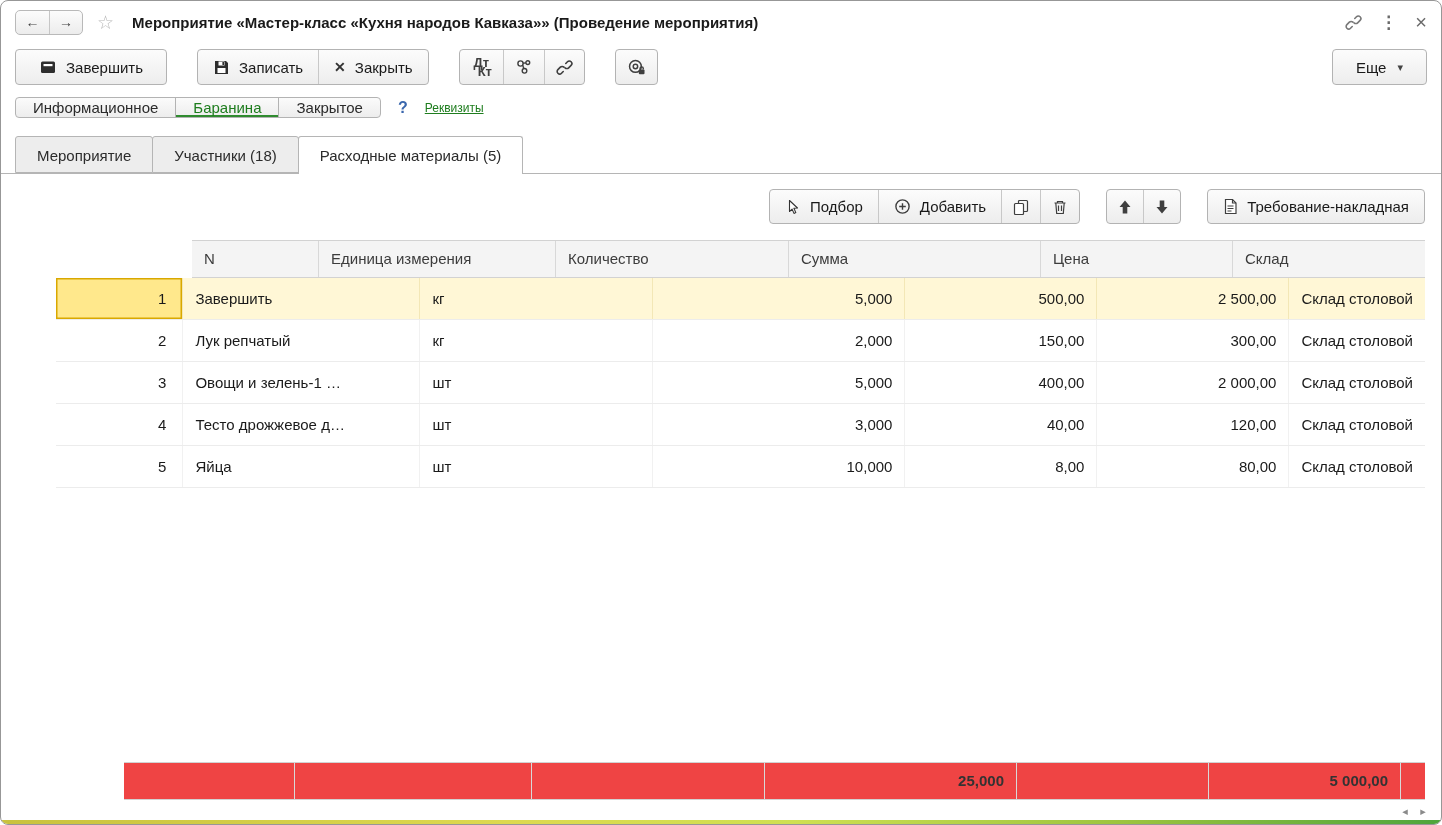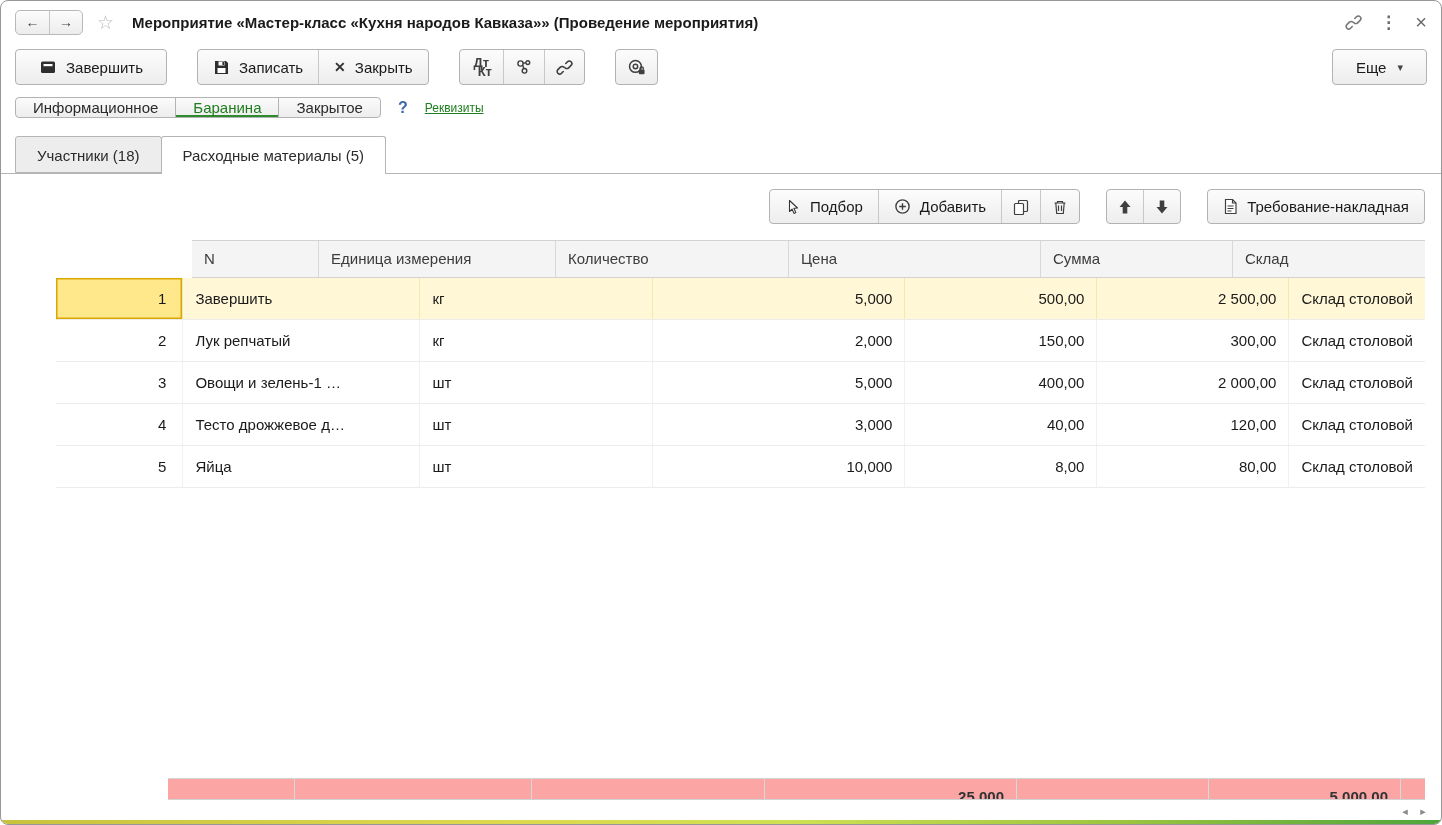--- a/index.html
+++ b/index.html
@@ -74,21 +74,21 @@
   .thead .hc:last-child { border-right: none; }
   .trow { height: 42px; border-bottom: 1px solid #ececec; background: #fff; cursor: default; }
   .trow .c { line-height: 41px; padding: 0 12px; border-right: 1px solid #f1f1f1; white-space: nowrap; overflow: hidden; }
   .trow .c:last-child { border-right: none; }
   .c.n { text-align: right; padding-right: 16px; }
   .c.num { text-align: right; }
   .trow.selected { background: #fff7d6; }
   .trow.selected .c { border-right-color: #f3e7b6; border-bottom: none; }
   .sel-cell { background: #ffe88c; box-shadow: inset 0 0 0 1.5px #d9a800; }
   .fillspace { flex: 1; }
-  .tfoot { background: #fca5a5; border-top: 1px solid #d2d2d2; border-bottom: 1px solid #d2d2d2; height: 22px; }
+  .tfoot { background: #ef4444; border-top: 1px solid #d2d2d2; border-bottom: 1px solid #d2d2d2; height: 38px; padding-left: 44px; }
   .tfoot .c { line-height: 36px; padding: 0 12px; border-right: 1px solid #d8d8d8; white-space: nowrap; overflow: hidden; }
   .tfoot .c:last-child { border-right: none; }
   .bold { font-weight: bold; color: #333; }
   
   .hscroll { display: flex; align-items: center; gap: 3px; margin: 5px 12px 7px; height: 12px; flex: none; }
   .sarrow { color: #8a8a8a; font-size: 11px; line-height: 12px; width: 12px; text-align: center; cursor: pointer; }
   .strack { flex: 1; height: 9px; background: #f2f2f2; border-radius: 5px; position: relative; cursor: pointer; }
   .sthumb { position: absolute; left: 2px; top: 0; height: 9px; width: 64%; background: #c2c2c2; border-radius: 5px; cursor: grab; }
   
   .accent { position: absolute; left: 0; right: 0; bottom: 0; height: 4px;
@@ -204,20 +204,21 @@
     <div class="seggroup">
       <button class="seg">Информационное</button>
       <button class="seg active">Баранина</button>
       <button class="seg">Закрытое</button>
     </div>
     <span class="help">?</span>
     <a class="reqlink">Реквизиты</a>
   </div>
 
   <div class="tabs">
+    <div class="tab">Мероприятие</div>
     <div class="tab">Участники (18)</div>
     <div class="tab active">Расходные материалы (5)</div>
   </div>
 
   <div class="panel">
 
     <div class="ttoolbar">
       <div class="btn-group">
         <button class="gbtn">
           <span>
@@ -280,22 +281,22 @@
           </span>
           <span>Требование-накладная</span>
         </button>
       </div>
     </div>
 
     <div class="thead tgrid">
       <div class="hc">N</div>
       <div class="hc">Единица измерения</div>
       <div class="hc">Количество</div>
+      <div class="hc">Сумма</div>
       <div class="hc">Цена</div>
-      <div class="hc">Сумма</div>
       <div class="hc">Склад</div>
     </div>
 
     <div>
       <div class="trow tgrid selected">
         <div class="c n sel-cell">1</div>
         <div class="c">Завершить</div>
         <div class="c">кг</div>
         <div class="c num">5,000</div>
         <div class="c num">500,00</div>

